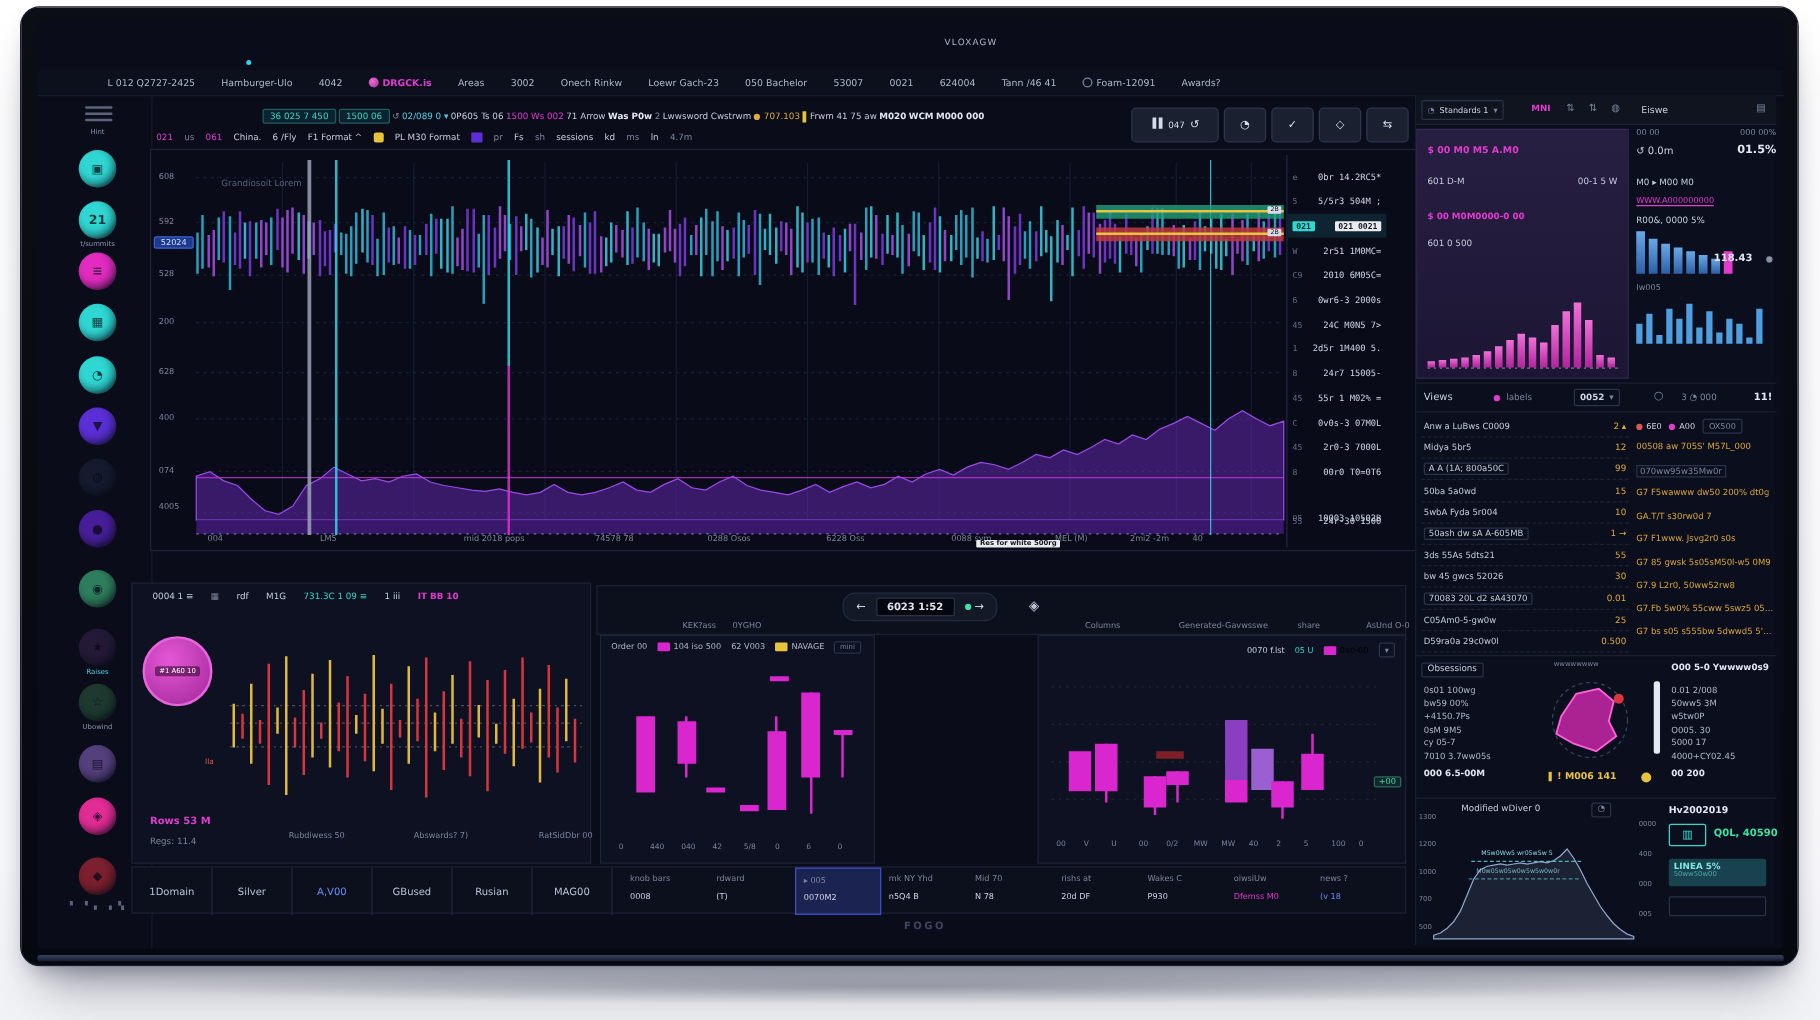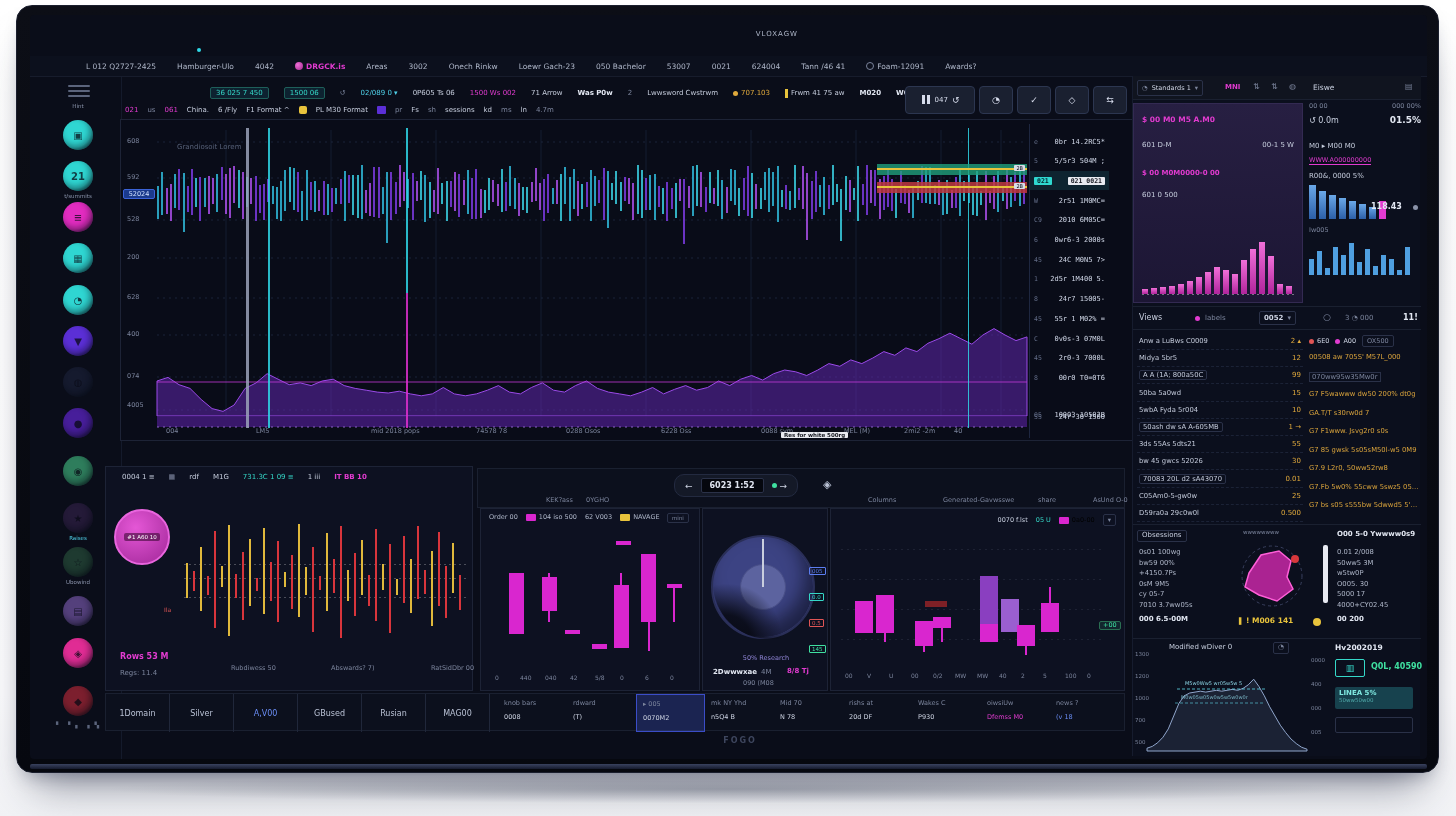--- a/index.html
+++ b/index.html
@@ -126,21 +126,21 @@
           <div class="sb-item" style="top: 609px; background: radial-gradient(circle at 38% 35%, rgb(124, 31, 46) 0px, rgb(124, 31, 46) 62%, rgba(8, 10, 20, 0.4) 100%);">◆</div>
           <div class="a" style="left: 26px; top: 644px; display: flex; gap: 5px; font-size: 6px; color: rgb(91, 100, 124);">
             <span>▘</span>
             <span>▝</span>
             <span>▖</span>
             <span>▗</span>
             <span>▚</span>
           </div>
         </div>
 
-      <div class="a" id="toolbar1" style="left:180px;top:70px;height:16px;display:flex;gap:15px;align-items:center">
+      <div class="a" id="toolbar1" style="left:180px;top:70px;height:16px;display:flex;gap:2px;align-items:center">
           <div class="chip tealbox">
             <span>36 025 7 450</span>
           </div>
           <div class="chip tealbox">
             <span>1500 06</span>
           </div>
           <div class="chip dim">
             <span>↺</span>
           </div>
           <div class="chip cyan">
@@ -692,36 +692,20 @@
           <div class="t dim" style="left: 14px; top: 166px; font-size: 6px;">0</div>
           <div class="t dim" style="left: 39px; top: 166px; font-size: 6px;">440</div>
           <div class="t dim" style="left: 64px; top: 166px; font-size: 6px;">040</div>
           <div class="t dim" style="left: 89px; top: 166px; font-size: 6px;">42</div>
           <div class="t dim" style="left: 114px; top: 166px; font-size: 6px;">5/8</div>
           <div class="t dim" style="left: 139px; top: 166px; font-size: 6px;">0</div>
           <div class="t dim" style="left: 164px; top: 166px; font-size: 6px;">6</div>
           <div class="t dim" style="left: 189px; top: 166px; font-size: 6px;">0</div>
         </div>
 
-      <div class="panel" id="donut" style="left:672px;top:493px;width:126px;height:183px">
-          <div style="position: absolute; left: 8px; top: 26px; width: 104px; height: 104px; border-radius: 50%; background: rgb(60, 67, 131); border: 2px solid rgb(42, 47, 88); box-shadow: rgba(5, 8, 18, 0.55) -8px -12px 18px inset;">
-            <div style="position: absolute; left: 27px; top: 27px; width: 46px; height: 46px; border-radius: 50%; background: rgb(92, 99, 159); border: 1px solid rgb(74, 80, 136);"></div>
-            <div style="position: absolute; left: 49px; top: 2px; width: 2px; height: 48px; background: rgb(201, 206, 222);"></div>
-            <div style="position: absolute; left: 0px; top: 46px; width: 70px; height: 56px; border-radius: 0px 0px 0px 100px; background: radial-gradient(circle at 20% 100%, rgba(6, 8, 16, 0.85) 30%, transparent 70%);"></div>
-          </div>
-          <div class="t" style="left: 0px; top: 146px; width: 126px; text-align: center; color: rgb(143, 133, 214); font-size: 6.5px;">50% Research</div>
-          <div class="t wb" style="left: 10px; top: 160px; font-size: 7px;">2Dwwwxae</div>
-          <div class="t dim" style="left: 58px; top: 160px; font-size: 7px;">4M</div>
-          <div class="t magb" style="left: 84px; top: 159px; font-size: 7px;">8/8 Tj</div>
-          <div class="t dim" style="left: 40px; top: 171px; font-size: 6.5px;">090 (M08</div>
-          <div class="t" style="left: 106px; top: 58px; font-size: 5.5px; color: rgb(91, 125, 240); border: 1px solid rgb(91, 125, 240); padding: 0px 2px; border-radius: 1px;">005</div>
-          <div class="t" style="left: 106px; top: 84px; font-size: 5.5px; color: rgb(53, 216, 200); border: 1px solid rgb(53, 216, 200); padding: 0px 2px; border-radius: 1px;">0.0</div>
-          <div class="t" style="left: 106px; top: 110px; font-size: 5.5px; color: rgb(224, 85, 85); border: 1px solid rgb(224, 85, 85); padding: 0px 2px; border-radius: 1px;">0.5</div>
-          <div class="t" style="left: 106px; top: 136px; font-size: 5.5px; color: rgb(63, 224, 160); border: 1px solid rgb(63, 224, 160); padding: 0px 2px; border-radius: 1px;">145</div>
-        </div>
 
       <div class="panel" id="rc" style="left:800px;top:493px;width:295px;height:183px">
           <div style="position: absolute; right: 8px; top: 5px; display: flex; gap: 8px; align-items: center;">
             <div class="chip w" style="font-size: 6.5px;">
               <span>0070 f.lst</span>
             </div>
             <div class="chip teal" style="font-size: 6.5px;">
               <span>05 U</span>
             </div>
             <div class="chip " style="font-size: 6.5px;">

